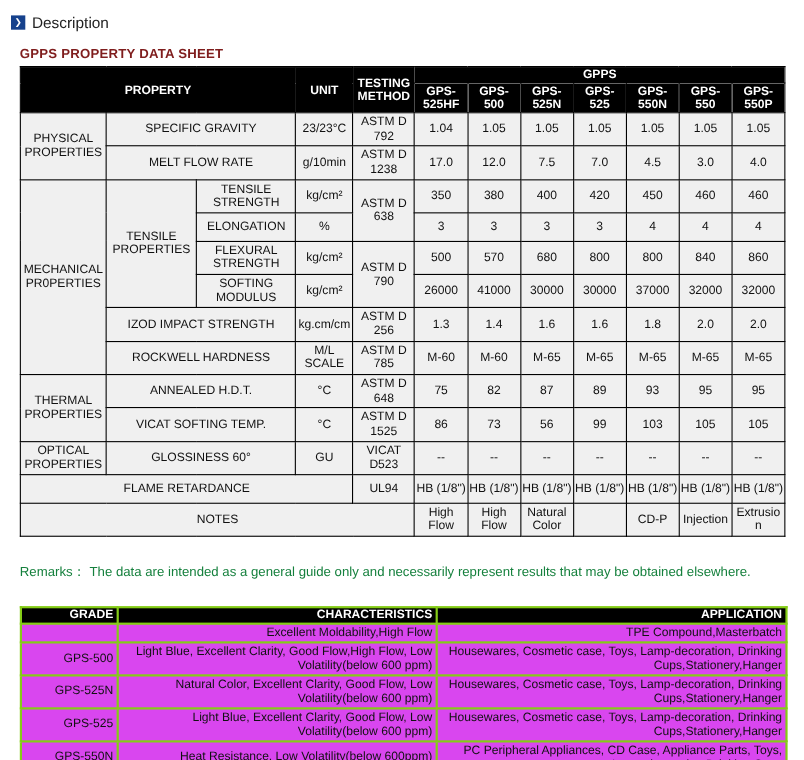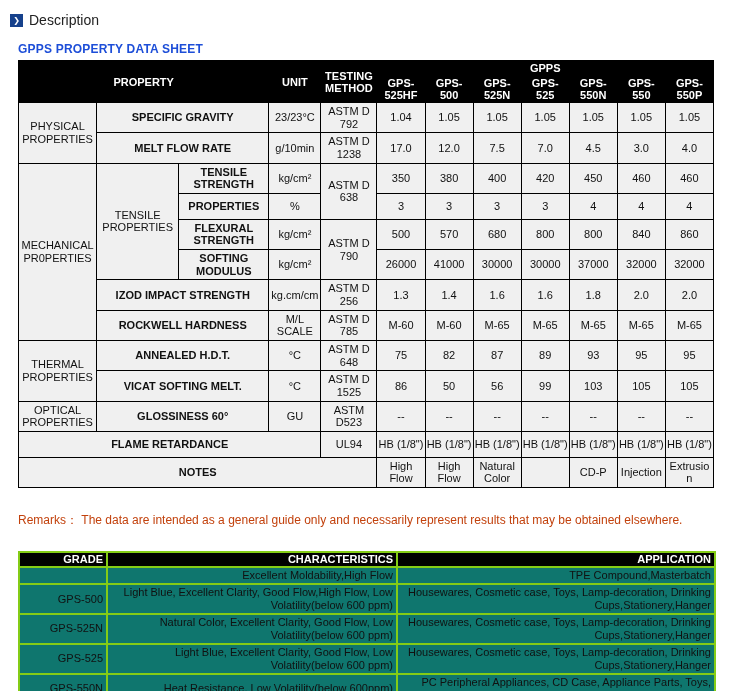--- a/index.html
+++ b/index.html
@@ -31,21 +31,21 @@
     line-height: 13px;
     text-align: center;
     display: inline-block;
   }
 
   .sheet-title {
     font-size: 12px;
     font-weight: bold;
     margin: 0 0 4px 10px;
     letter-spacing: .2px;
-    color: #1d4ed8;
+    color: #7f1d1d;
   }
 
   table {
     border-collapse: collapse;
     table-layout: fixed;
     margin-left: 10px;
   }
   .ptable { width: 696px; }
   .ptable th, .ptable td {
     border: 1px solid #000;
@@ -61,46 +61,46 @@
     color: #fff;
     font-weight: bold;
     padding: 1px;
   }
   .ptable thead .group-th { height: 13px; }
   .ptable tbody td {
     background: #f0f0f0;
     height: 26px;
     line-height: 1.15;
   }
-  .ptable .lbl { font-weight: bold; }
+  .ptable .lbl { font-weight: normal; }
 
   .remarks {
     font-size: 12px;
     margin: 24px 0 0 10px;
-    color: #c2410c;
+    color: #15803d;
   }
 
   .gtable { width: 696px; margin-top: 22px; }
   .gtable th, .gtable td {
     border: 2px solid #84cc16;
     font-size: 11px;
     text-align: right;
     vertical-align: middle;
     padding: 1px 3px;
     line-height: 1.18;
     word-wrap: break-word;
   }
   .gtable thead th {
     background: #000;
     color: #fff;
     font-weight: bold;
     height: 15px;
     padding: 0 3px;
   }
-  .gtable tbody td { background: #0f766e; height: 15px; }
+  .gtable tbody td { background: #d946ef; height: 15px; }
 </style>
 </head>
 <body>
 
 <div class="page">
 
   <div class="desc-header">
     <span class="bullet">❯</span>
     <span>Description</span>
   </div>
@@ -173,21 +173,21 @@
         <td rowspan="2">ASTM D 638</td>
         <td>350</td>
         <td>380</td>
         <td>400</td>
         <td>420</td>
         <td>450</td>
         <td>460</td>
         <td>460</td>
       </tr>
       <tr>
-        <td class="lbl">PROPERTIES</td>
+        <td class="lbl">ELONGATION</td>
         <td>%</td>
         <td>3</td>
         <td>3</td>
         <td>3</td>
         <td>3</td>
         <td>4</td>
         <td>4</td>
         <td>4</td>
       </tr>
       <tr>
@@ -244,36 +244,36 @@
         <td>ASTM D 648</td>
         <td>75</td>
         <td>82</td>
         <td>87</td>
         <td>89</td>
         <td>93</td>
         <td>95</td>
         <td>95</td>
       </tr>
       <tr>
-        <td colspan="2" class="lbl">VICAT SOFTING MELT.</td>
+        <td colspan="2" class="lbl">VICAT SOFTING TEMP.</td>
         <td>°C</td>
         <td>ASTM D 1525</td>
         <td>86</td>
-        <td>50</td>
+        <td>73</td>
         <td>56</td>
         <td>99</td>
         <td>103</td>
         <td>105</td>
         <td>105</td>
       </tr>
       <tr>
         <td>OPTICAL PROPERTIES</td>
         <td colspan="2" class="lbl">GLOSSINESS 60°</td>
         <td>GU</td>
-        <td>ASTM D523</td>
+        <td>VICAT D523</td>
         <td>--</td>
         <td>--</td>
         <td>--</td>
         <td>--</td>
         <td>--</td>
         <td>--</td>
         <td>--</td>
       </tr>
       <tr>
         <td colspan="4" class="lbl">FLAME RETARDANCE</td>

